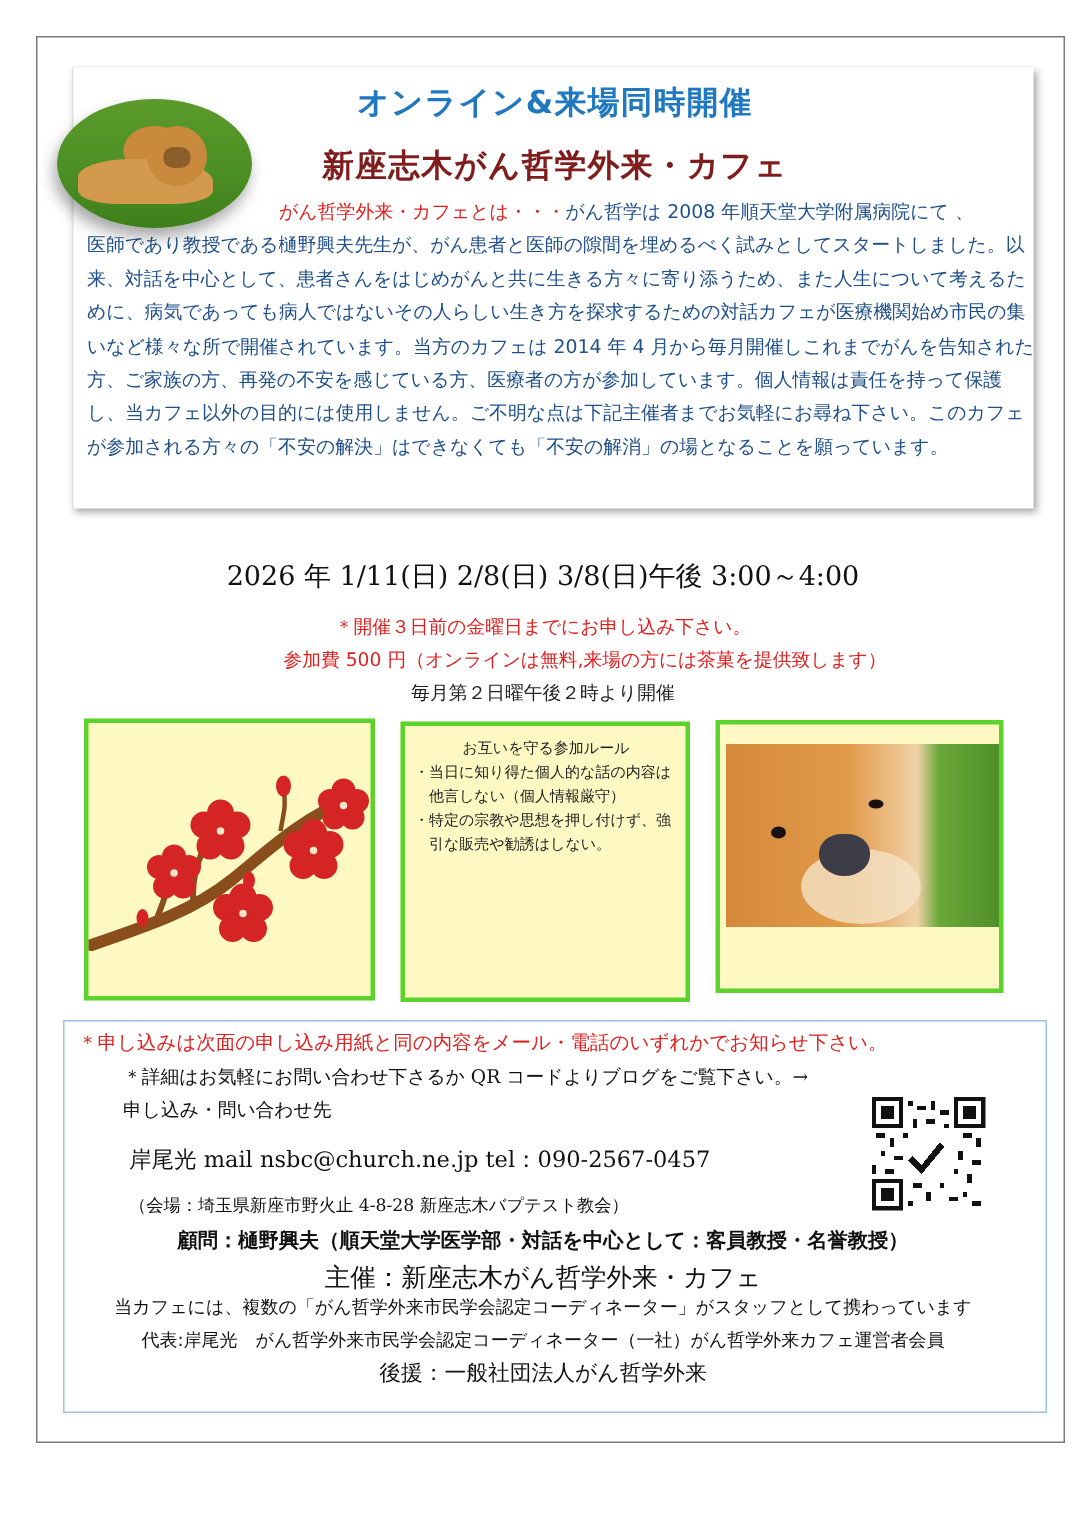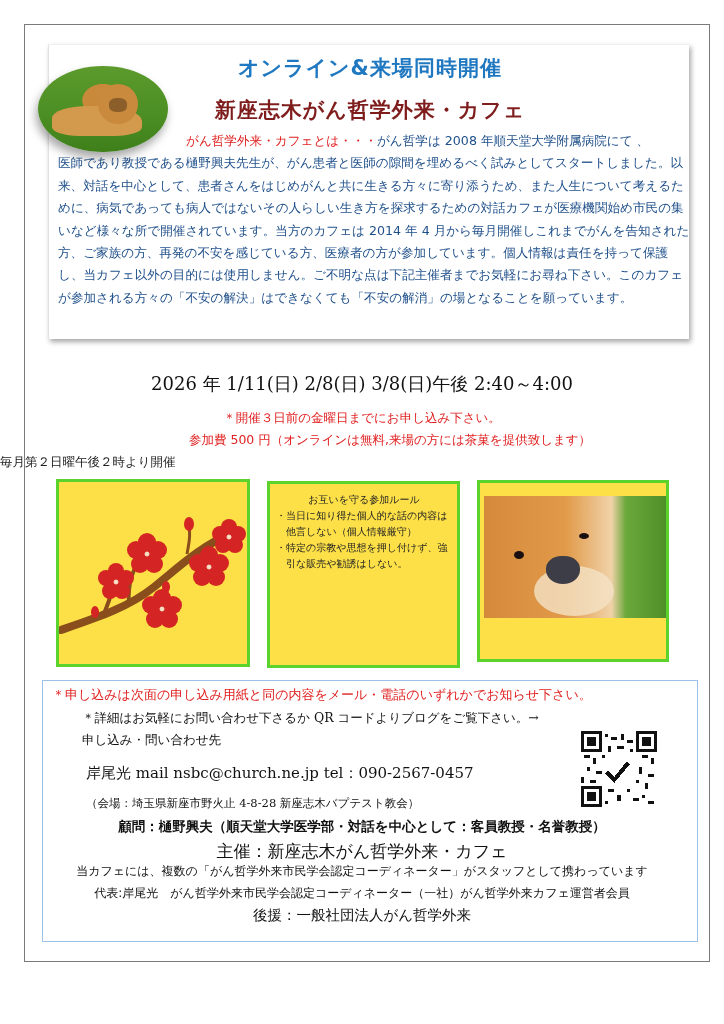--- a/index.html
+++ b/index.html
@@ -28,23 +28,23 @@
   .intro-text { position:absolute; left:58px; top:130px; width:632px;
                 font-size:12.6px; line-height:22.4px; color:#1f4f8a; }
   .intro-text .lead { color:#e02020; }
   .intro-text .first-line { padding-left:128px; display:block; }
   .dates { position:absolute; left:0; top:372px; width:724px; text-align:center;
            font-family:"DejaVu Serif", serif; font-size:18px; color:#111; }
   .notice1 { position:absolute; left:0; top:410px; width:724px; text-align:center;
              font-size:12.5px; color:#e02020; }
   .notice2 { position:absolute; left:0; top:432px; width:724px; text-align:center;
              font-size:12.5px; color:#e02020;padding-left:28px; }
-  .notice3 { position:absolute; left:0; top:454px; width:724px; 
+  .notice3 { position:absolute; left:0; top:454px; width:724px; text-align:center;
              font-size:12.5px; color:#222; }
-  .gbox { position:absolute; border:3px solid #5cd22c; box-sizing:border-box; background:#fde047; }
+  .gbox { position:absolute; border:3px solid #5cd22c; box-sizing:border-box; background:#fef9c3; }
   .box-plum { left:56px; top:479px; width:194px; height:188px; }
   .box-rules { left:267px; top:481px; width:193px; height:187px; }
   .box-dog { left:477px; top:480px; width:192px; height:182px; }
   .rules-text { position:absolute; left:6px; top:8px; width:176px; font-family:"DejaVu Serif", serif;
                 font-size:10px; line-height:16px; color:#222; }
   .rules-title { text-align:center; display:block; }
   .rule-item { display:block; padding-left:10px; text-indent:-10px; }
   .dog-photo { position:absolute; left:4px; top:13px; width:182px; height:122px;
                background: linear-gradient(90deg, #d58a3a 0%, #e19a4a 45%, #f0d2a8 70%, #6aa83a 78%, #4f8f28 100%); overflow:hidden; }
   .dog-photo .nose { position:absolute; left:62px; top:60px; width:34px; height:28px;
@@ -82,21 +82,21 @@
   <div class="dog-face"></div>
 </div>
 
 <div class="title1">オンライン&amp;来場同時開催</div>
 <div class="title2">新座志木がん哲学外来・カフェ</div>
 
 <div class="intro-text">
   <span class="first-line"><span class="lead">がん哲学外来・カフェとは・・・</span><span>がん哲学は 2008 年順天堂大学附属病院にて 、</span></span><span>医師であり教授である樋野興夫先生が、がん患者と医師の隙間を埋めるべく試みとしてスタートしました。以来、対話を中心として、患者さんをはじめがんと共に生きる方々に寄り添うため、また人生について考えるために、病気であっても病人ではないその人らしい生き方を探求するための対話カフェが医療機関始め市民の集いなど様々な所で開催されています。当方のカフェは 2014 年 4 月から毎月開催しこれまでがんを告知された方、ご家族の方、再発の不安を感じている方、医療者の方が参加しています。個人情報は責任を持って保護し、当カフェ以外の目的には使用しません。ご不明な点は下記主催者までお気軽にお尋ね下さい。このカフェが参加される方々の「不安の解決」はできなくても「不安の解消」の場となることを願っています。</span>
 </div>
 
-<div class="dates">2026 年  1/11(日) 2/8(日) 3/8(日)午後 2:40～4:00</div>
+<div class="dates">2026 年  1/11(日) 2/8(日) 3/8(日)午後 3:00～4:00</div>
 <div class="notice1">＊開催３日前の金曜日までにお申し込み下さい。</div>
 <div class="notice2">参加費 500 円（オンラインは無料,来場の方には茶菓を提供致します）</div>
 <div class="notice3">毎月第２日曜午後２時より開催</div>
 
 <div class="gbox box-plum">
   <svg width="188" height="182" viewBox="0 0 188 182">
     <path d="M2 148 C40 135 70 125 95 105 C120 85 140 65 175 50" stroke="#8a4e1c" stroke-width="8" fill="none" stroke-linecap="round"></path>
     <path d="M70 122 C68 100 75 85 85 70" stroke="#8a4e1c" stroke-width="4" fill="none"></path>
     <path d="M45 132 C50 118 55 110 50 100" stroke="#8a4e1c" stroke-width="4" fill="none"></path>
     <path d="M128 72 C130 60 132 55 130 45" stroke="#8a4e1c" stroke-width="3" fill="none"></path>

